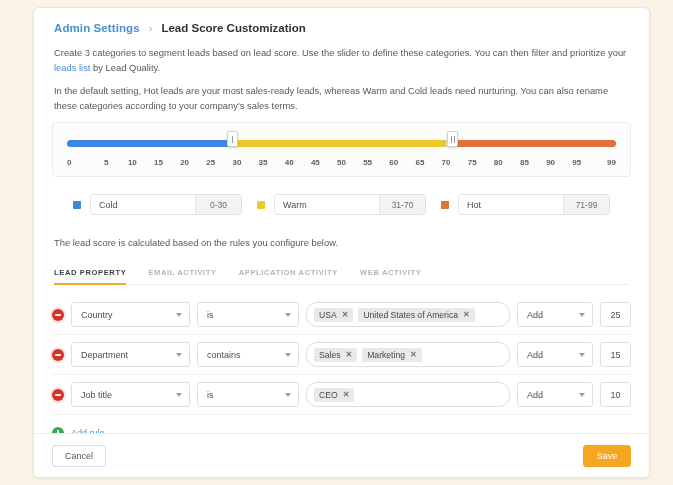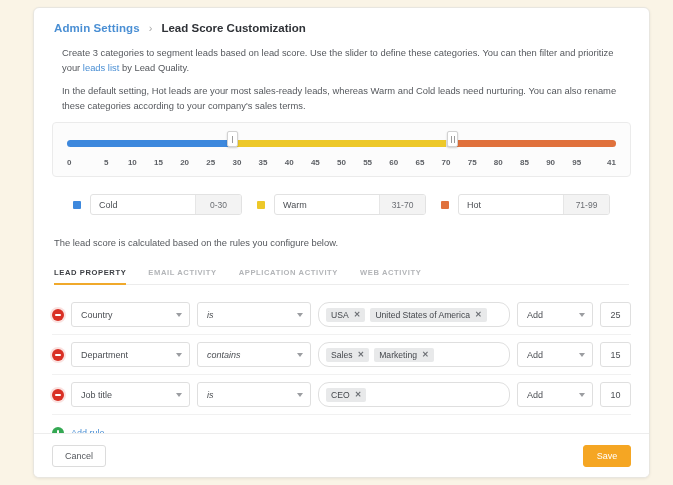--- a/index.html
+++ b/index.html
@@ -31,21 +31,21 @@
   .bc-link {
     color: #4a8fd4; font-size: 11.5px; font-weight: 600;
     letter-spacing: .1px; cursor: pointer;
   }
   .bc-sep { color: #a9a9a9; font-size: 11px; }
   .bc-current { color: #2f3237; font-size: 11.5px; font-weight: 700; }
 
   
   .intro { padding: 0 20px; }
   .intro p {
-    margin: 0 0 9px 8px;
+    margin: 0 0 9px 0;
     font-size: 9.4px; line-height: 1.55;
     color: #55585d;
   }
   .inline-link { color: #4a8fd4; cursor: pointer; }
 
   
   .slider-panel {
     margin: 6px 18px 0 18px;
     background: #fcfcfc;
     border: 1px solid #ebebeb;
@@ -151,21 +151,21 @@
   }
   .del-icon span { display:block; width: 6px; height: 1.6px; background: #fff; border-radius: 1px; }
 
   .sel {
     position: relative; height: 25px; flex: none;
     border: 1px solid #dfdfdf; border-radius: 3px; background: #fff;
     display: flex; align-items: center;
     padding: 0 18px 0 9px; cursor: pointer;
   }
   .sel-field { width: 119px; }
-  .sel-op { width: 114px; font-style: italic; }
+  .sel-op { width: 102px; }
   .sel-action { width: 76px; text-align: right; }
   .sel-text { font-size: 9px; color: #4c4f54; white-space: nowrap; overflow: hidden; }
   .caret {
     position: absolute; right: 7px; top: 50%;
     width: 0; height: 0; margin-top: -1.5px;
     border-left: 3.2px solid transparent;
     border-right: 3.2px solid transparent;
     border-top: 4px solid #9b9da1;
   }
 
@@ -267,21 +267,21 @@
       <span class="tick">50</span>
       <span class="tick">55</span>
       <span class="tick">60</span>
       <span class="tick">65</span>
       <span class="tick">70</span>
       <span class="tick">75</span>
       <span class="tick">80</span>
       <span class="tick">85</span>
       <span class="tick">90</span>
       <span class="tick">95</span>
-      <span class="tick">41</span>
+      <span class="tick">99</span>
     </div>
   </div>
 
   <div class="cat-row">
     <div class="cat">
       <span class="swatch cold"></span>
       <div class="cat-box">
         <span class="cat-name">Cold</span>
         <span class="cat-range">0-30</span>
       </div>

